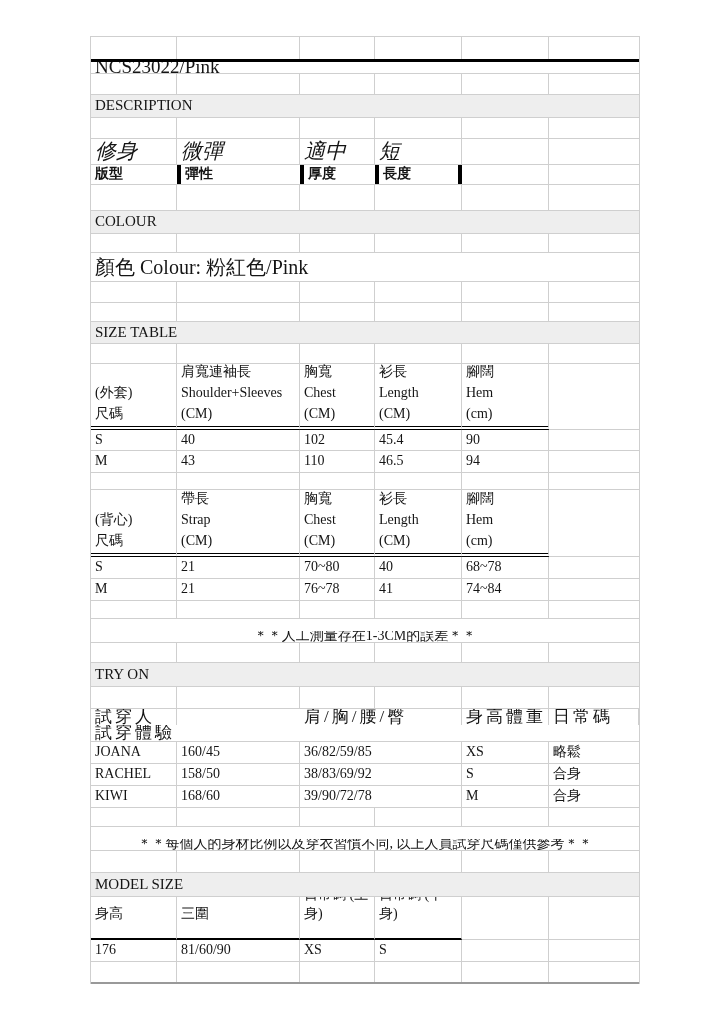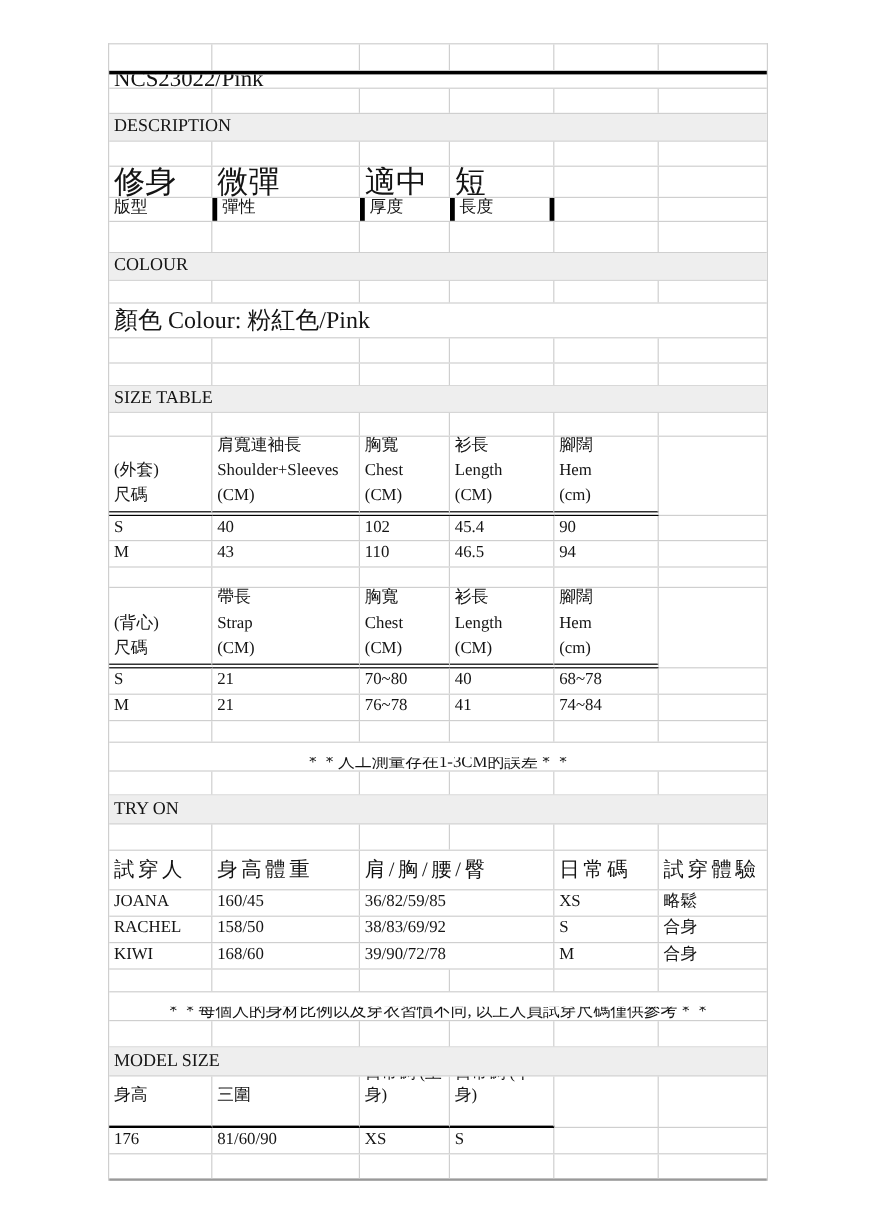--- a/index.html
+++ b/index.html
@@ -23,31 +23,31 @@
     border-bottom:1px solid var(--grid);
   }
   .row.nb{border-bottom:none;}
   .c{
     border-right:1px solid var(--grid);
     display:flex;align-items:center;
     padding-left:4px;overflow:hidden;
     font-size:14px;line-height:1.3;
   }
   .c:last-child{border-right:none;}
-  .c.no-r{border-right:none;}
+  .c.no-r{border-right:none;font-weight:bold;}
   .span-all{grid-column:1 / -1;}
   .span-34{grid-column:3 / 5;}
   .title-row{border-top:3px solid var(--heavy);}
   .title-row .c{font-size:19px;}
   .band{background:var(--band);}
   .band .c{font-size:15px;background:var(--band);}
-  .big .c{font-size:26px;}
+  .big .c{font-size:21px;font-style:italic;}
   .colour-row .c{font-size:20px;}
   .bar-l{border-left:4px solid var(--heavy);}
-  .bar-r{border-right:4px solid var(--heavy);}
+  .bar-r{border-right:4px solid var(--heavy);font-weight:bold;}
   .thead .c{
     align-items:flex-end;padding-bottom:2px;line-height:21px;
     white-space:pre-line;
   }
   .thead .c.du{border-bottom:4px double var(--heavy);}
   .thead .c.gu{border-bottom:1px solid var(--grid);}
   .mhead .c{align-items:flex-end;padding-bottom:15px;line-height:19px;white-space:pre-line;}
   .mhead .c.ku{border-bottom:2px solid var(--heavy);}
   .mhead .c.gu{border-bottom:1px solid var(--grid);}
   .note .c{justify-content:center;padding-left:0;font-size:14px;margin-top:12px;}
@@ -277,22 +277,22 @@
     <div class="c"></div>
       <div class="c"></div>
       <div class="c"></div>
       <div class="c"></div>
       <div class="c"></div>
       <div class="c"></div>
   </div>
 
   <div class="row tryhead" style="height:33px">
     <div class="c">試穿人</div>
+    <div class="c span-34">肩/胸/腰/臀</div>
     <div class="c">身高體重</div>
-    <div class="c span-34">肩/胸/腰/臀</div>
     <div class="c">日常碼</div>
     <div class="c">試穿體驗</div>
   </div>
 
   <div class="row" style="height:22px">
     <div class="c">JOANA</div>
     <div class="c">160/45</div>
     <div class="c span-34">36/82/59/85</div>
     <div class="c">XS</div>
     <div class="c">略鬆</div>

